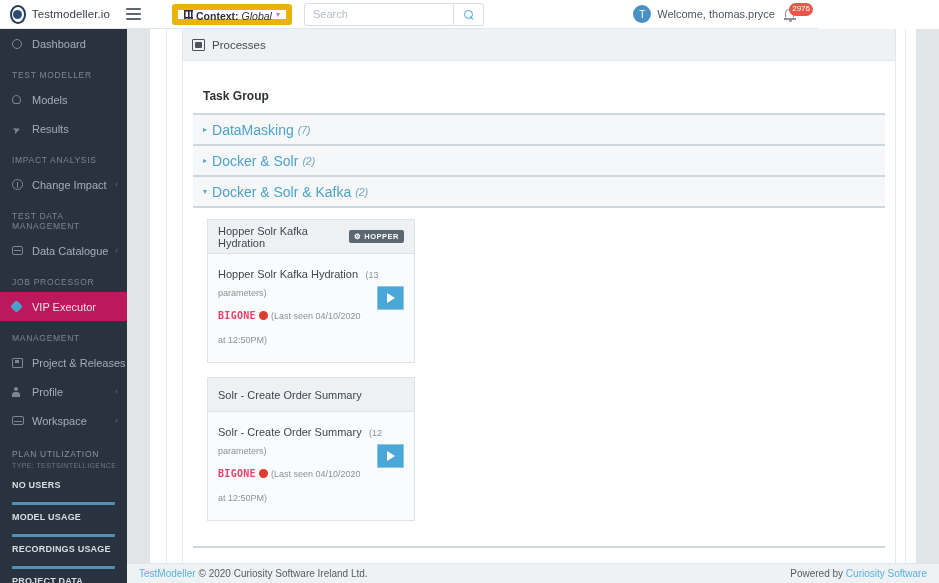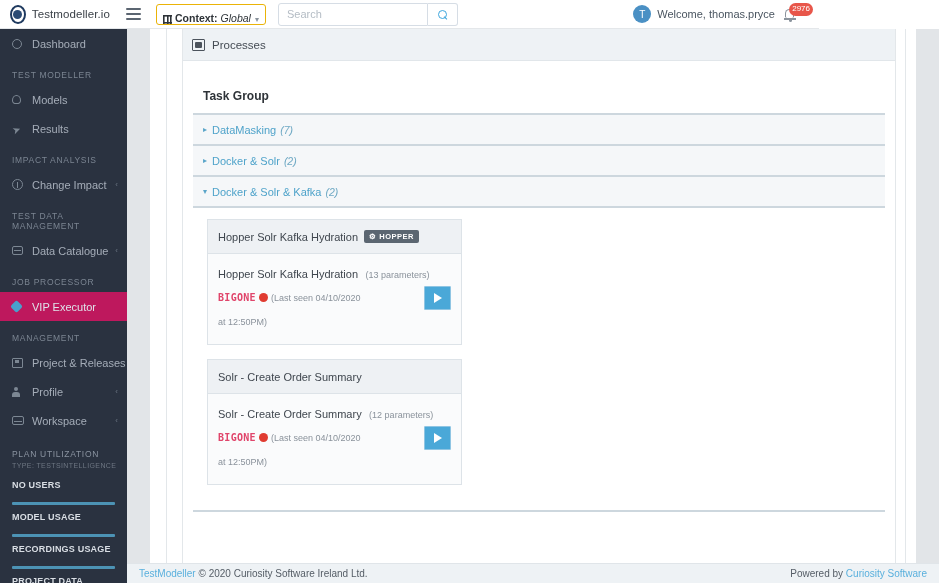--- a/index.html
+++ b/index.html
@@ -35,23 +35,23 @@
     margin-left: 6px; font-size: 11.5px; color: #3b4148; letter-spacing: .1px;
   }
   .hamburger {
     width: 26px; height: 20px; margin-left: 10px;
     display: flex; flex-direction: column; justify-content: center; align-items: center; gap: 3px;
     cursor: pointer;
   }
   .hamburger span { display:block; width: 15px; height: 2px; background: #5b6571; border-radius: 1px; }
 
   .context-pill {
-    margin-left: 10px; height: 21px;
-    border: 1px solid #eab308; border-radius: 3px;
-    display: flex; align-items: flex-end; padding: 0 6px;
+    margin-left: 26px; height: 21px;
+    border: 6px solid #eab308; border-radius: 3px;
+    display: flex; align-items: flex-start; padding: 0 6px;
     font-size: 10.5px; color: #2e3338; background: #fff; cursor: pointer;
     white-space: nowrap;
   }
   .ctx-grid-icon {
     width: 9px; height: 9px; margin-right: 3px;
     background:
       linear-gradient(#2e3338 0 0) 0 0/100% 1.6px no-repeat,
       linear-gradient(#2e3338 0 0) 0 100%/100% 1.6px no-repeat,
       linear-gradient(#2e3338 0 0) 0 0/1.6px 100% no-repeat,
       linear-gradient(#2e3338 0 0) 100% 0/1.6px 100% no-repeat,
@@ -241,27 +241,27 @@
     margin-top: 8px;
   }
   .acc-row {
     height: 31px; display: flex; align-items: center;
     border-bottom: 2px solid #cdd7de;
     padding-left: 10px; cursor: pointer;
     background: #f5f7f9;
   }
   .acc-row.open { background: #f5f7f9; }
   .acc-caret { font-size: 8px; color: #59a5c9; margin-right: 5px; }
-  .acc-label { font-size: 11px; color: #4fa3ca; }
+  .acc-label { font-size: 14px; color: #4fa3ca; }
   .acc-count { font-size: 10.5px; color: #6fa9c4; font-style: italic; margin-left: 4px; }
 
   .acc-body { padding: 11px 0 11px 14px; background: #ffffff; border-bottom: 2px solid #cdd7de;}
 
   .card {
-    width: 255px; border: 1px solid #dde3e8;
+    width: 208px; border: 1px solid #dde3e8;
     background: #fafbfc; margin-bottom: 14px;
   }
   .card-head {
     height: 34px; display: flex; align-items: center;
     padding: 0 10px; background: #eef1f4;
     border-bottom: 1px solid #dde3e8;
   }
   .card-head-title { font-size: 11px; color: #3f464e; }
   .hopper-badge {
     margin-left: 6px; background: #5b6671; color: #ffffff;

